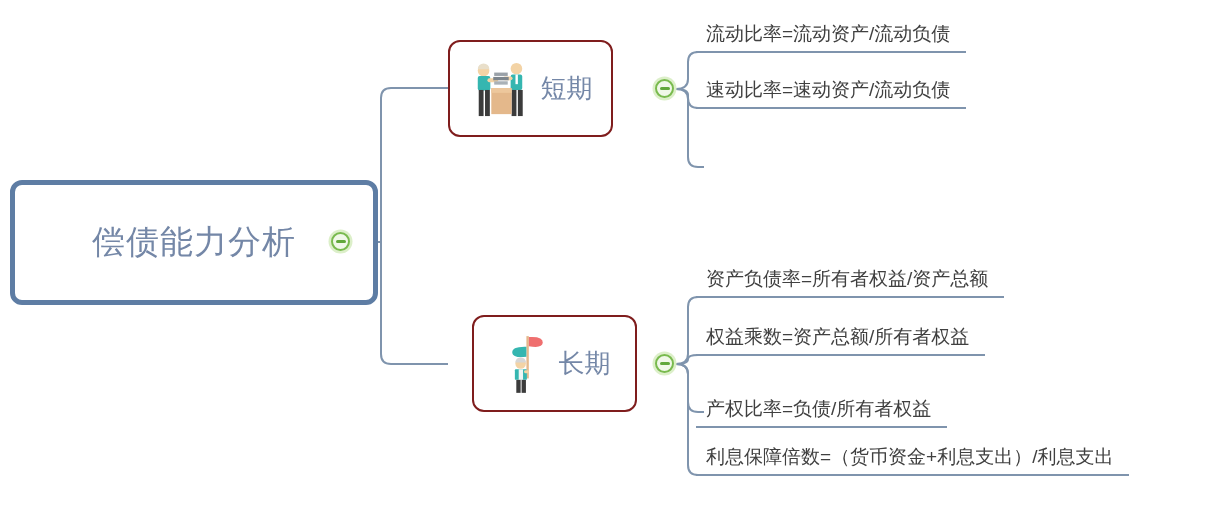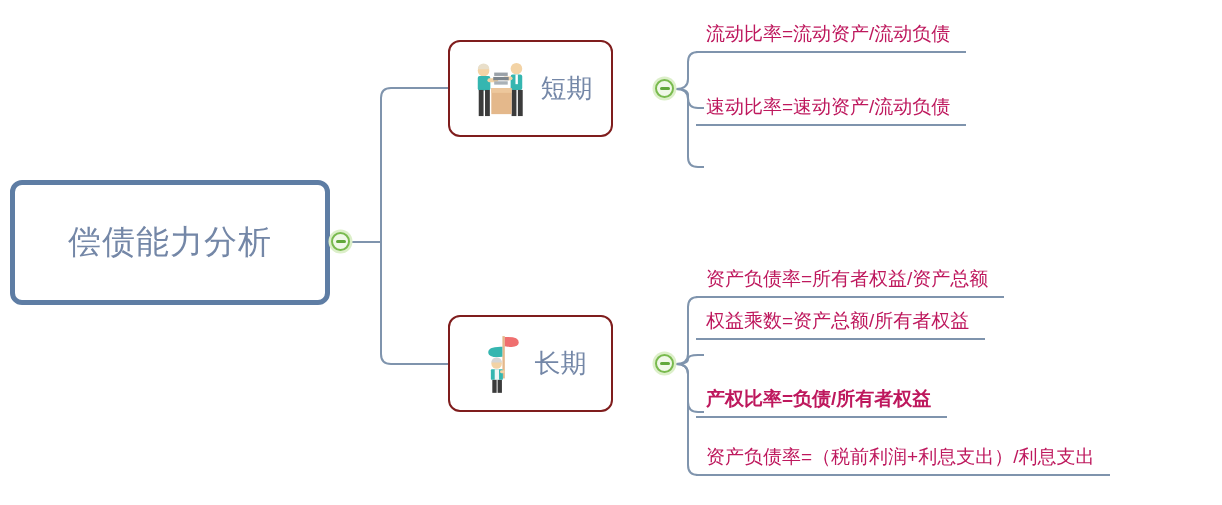--- a/index.html
+++ b/index.html
@@ -7,66 +7,66 @@
     position:relative;
     width:1222px;height:505px;
     background:#ffffff;
     overflow:hidden;
     font-family:"Liberation Sans","DejaVu Sans",sans-serif;
   }
   svg.connectors{position:absolute;left:0;top:0;}
 
   
   .root-node{
-    position:absolute;left:10px;top:180px;width:320px;height:125px;
+    position:absolute;left:10px;top:180px;width:368px;height:125px;
     box-sizing:border-box;
     border:5px solid #5e7da4;border-radius:12px;background:#ffffff;
     display:flex;align-items:center;justify-content:center;
   }
   .root-node .label{
     font-size:33px;color:#7487a7;letter-spacing:1px;white-space:nowrap;
   }
 
   
   .branch-node{
     position:absolute;width:165px;height:97px;box-sizing:border-box;
     border:2px solid #7f1d1d;border-radius:12px;background:#ffffff;
     display:flex;align-items:center;justify-content:center;gap:10px;
   }
   .branch-node.short{left:448px;top:40px;}
-  .branch-node.long{left:448px;top:315px;}
+  .branch-node.long{left:472px;top:315px;}
   .branch-node .label{font-size:26px;color:#7487a7;white-space:nowrap;}
 
   
   .collapse{
     position:absolute;width:19px;height:19px;box-sizing:border-box;
     border:2px solid #79ba4e;border-radius:50%;background:#f0f8e8;
     box-shadow:0 0 0 2.5px #dcefc9;
     display:flex;align-items:center;justify-content:center;
     cursor:pointer;z-index:3;
   }
   .collapse .minus{display:block;width:10px;height:3px;background:#61a83b;border-radius:2px;}
   .collapse.c-root{left:331px;top:232px;}
   .collapse.c-short{left:655px;top:79px;}
   .collapse.c-long{left:655px;top:354px;}
 
   
   .leaf{
     position:absolute;left:696px;
     display:inline-block;white-space:nowrap;
-    font-size:19px;line-height:26px;color:#be185d;
+    font-size:19px;line-height:26px;color:#404040;
     padding:0 16px 4px 10px;
     border-bottom:2px solid #7f94ad;
   }
   .leaf.s1{top:21px;}
-  .leaf.s2{top:94px;}
+  .leaf.s2{top:77px;}
   .leaf.s3{top:136px;}
   .leaf.l1{top:266px;}
-  .leaf.l2{top:308px;}
-  .leaf.l3{top:386px;font-weight:bold;}
+  .leaf.l2{top:324px;}
+  .leaf.l3{top:396px;}
   .leaf.l4{top:444px;}
 
   .icon{flex:0 0 auto;}
 </style>
 </head>
 <body>
 
 <div class="canvas">
 
   <svg class="connectors" width="1222" height="505" viewBox="0 0 1222 505">
@@ -144,15 +144,15 @@
   <div class="collapse c-long">
     <span class="minus"></span>
   </div>
 
   <div class="leaf s1">流动比率=流动资产/流动负债</div>
   <div class="leaf s2">速动比率=速动资产/流动负债</div>
 
   <div class="leaf l1">资产负债率=所有者权益/资产总额</div>
   <div class="leaf l2">权益乘数=资产总额/所有者权益</div>
   <div class="leaf l3">产权比率=负债/所有者权益</div>
-  <div class="leaf l4">资产负债率=（税前利润+利息支出）/利息支出</div>
+  <div class="leaf l4">利息保障倍数=（货币资金+利息支出）/利息支出</div>
 
 </div>
 
 </body></html>

